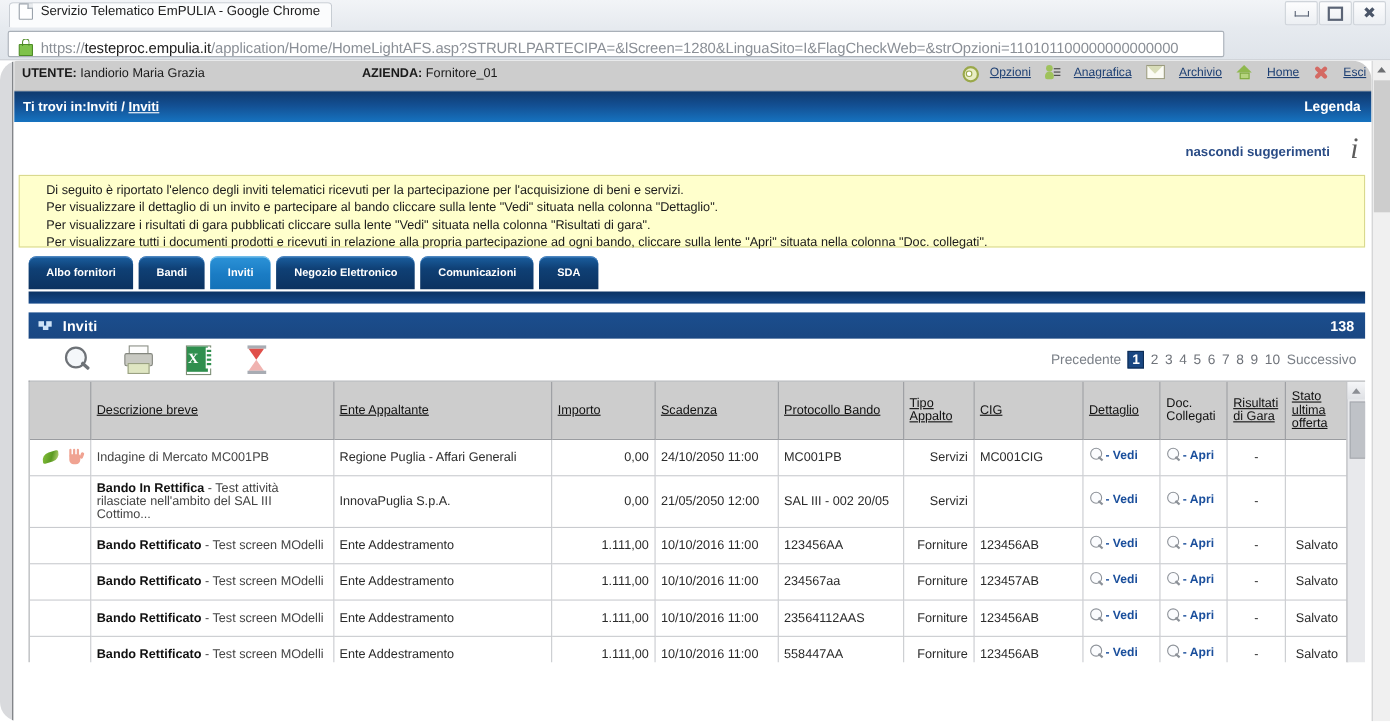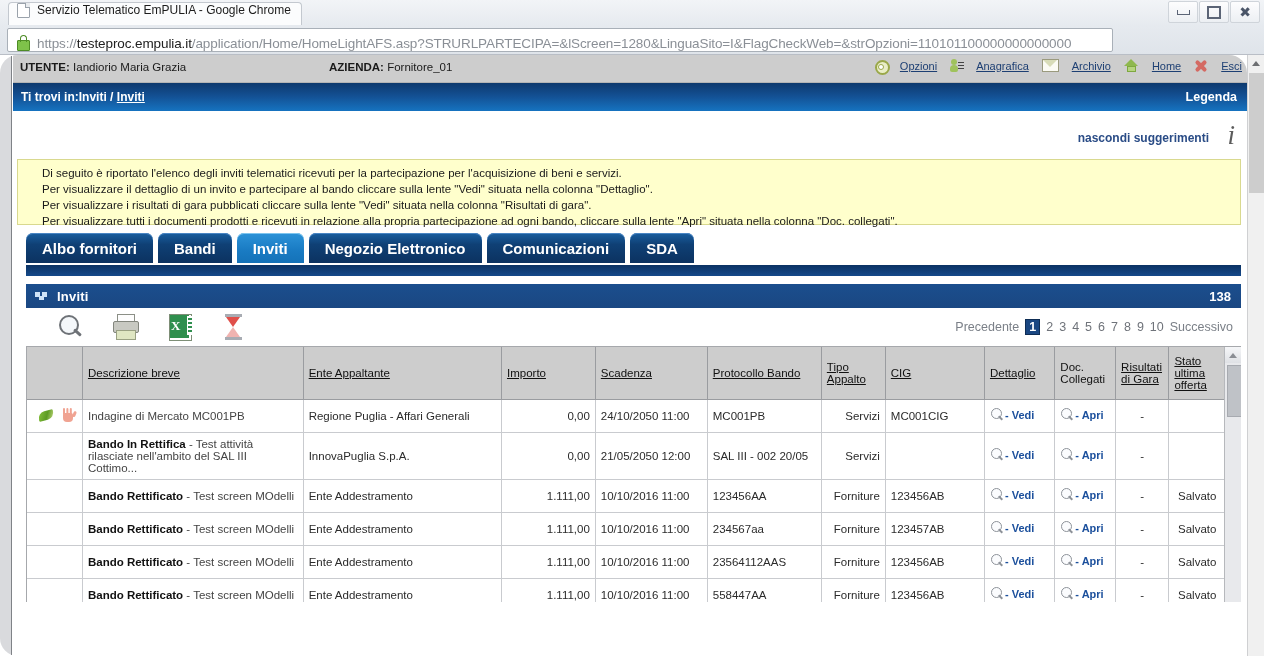--- a/index.html
+++ b/index.html
@@ -144,21 +144,21 @@
     padding:6px 8px 8px 24px;box-sizing:border-box;height:66px;
   }
   .notebox p{margin:0 0 1px 0;font-size:11.5px;color:#1a1a1a;line-height:15px;}
 
   
   .tabsrow{position:relative;height:32px;margin-top:8px;padding-left:13px;box-sizing:border-box;}
   .ptab{
     position:relative;float:left;height:30px;margin-right:5px;
     border-radius:7px 7px 0 0;
     background:linear-gradient(to bottom,#1a5fa0 0%,#0f4075 38%,#0c3260 100%);
-    color:#fff;font-size:15px;font-weight:bold;
+    color:#fff;font-size:10px;font-weight:bold;
     display:flex;align-items:center;justify-content:center;
     padding:0 16px;box-sizing:border-box;cursor:pointer;
     box-shadow:inset 0 1px 0 #4a86c4;
   }
   .ptab.active{
     background:linear-gradient(to bottom,#2c93d8 0%,#1a7cc4 55%,#1472b8 100%);
     box-shadow:inset 0 1px 0 #7ec5ee;
   }
   .tabsline{
     position:relative;clear:both;height:11px;

